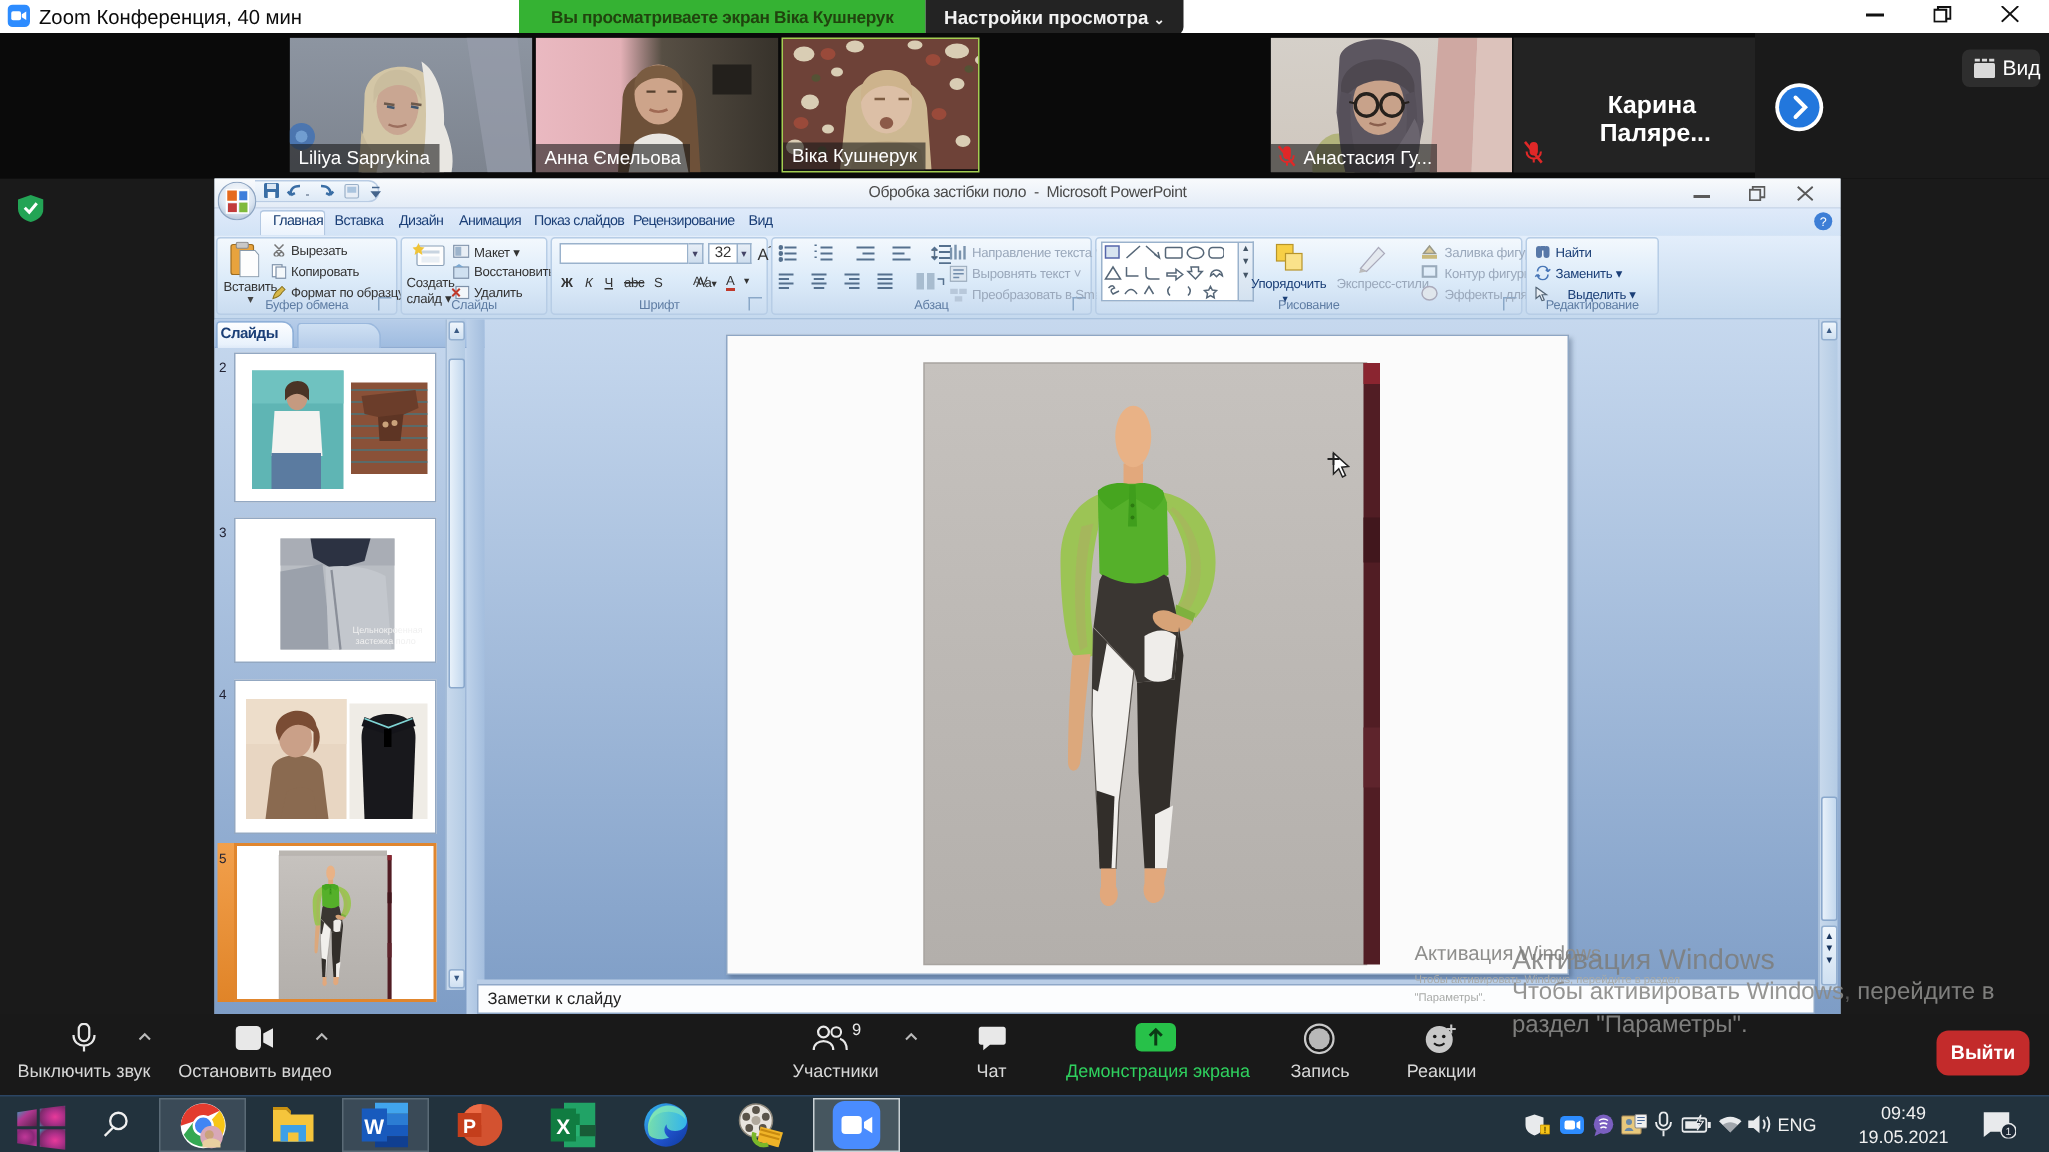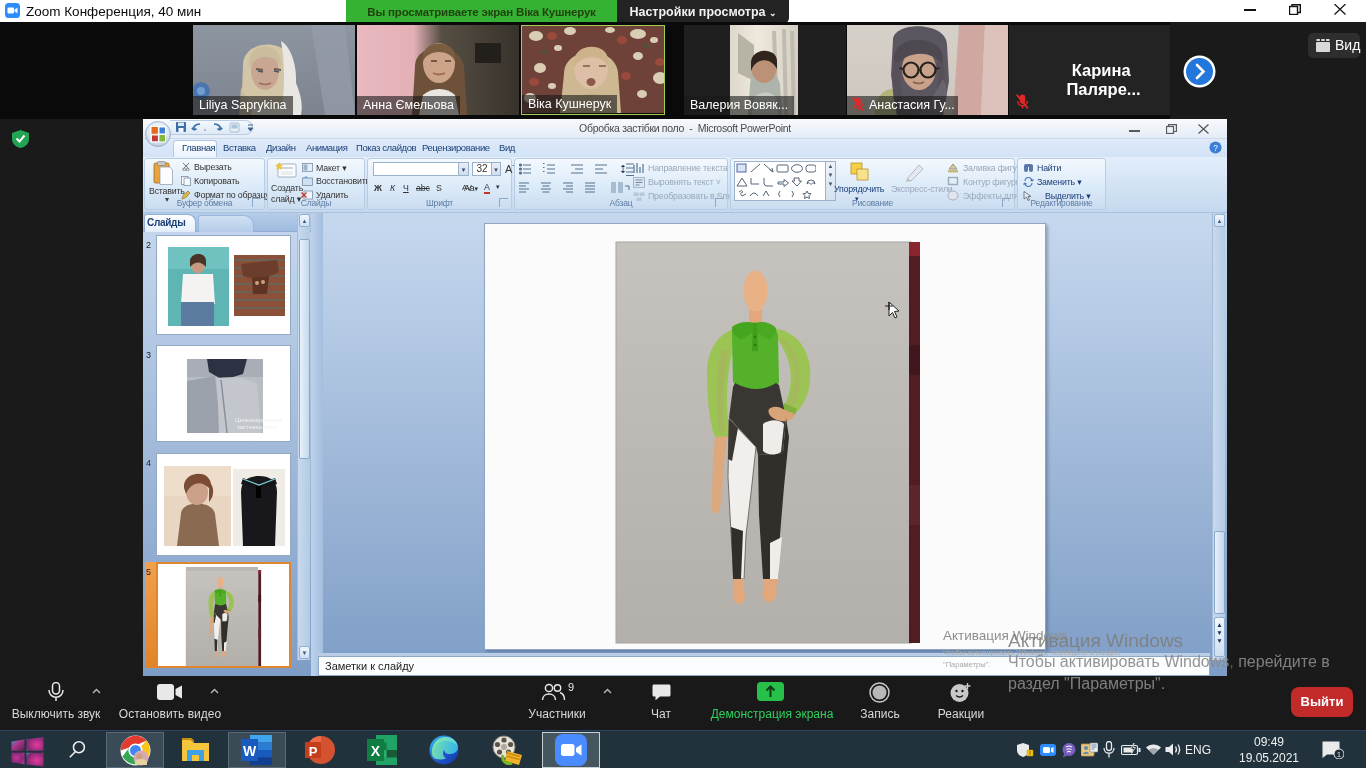--- a/index.html
+++ b/index.html
@@ -72,21 +72,21 @@
       <path d="M55 90 L58 42 C58 16 104 16 107 42 L110 90 Z" fill="#6e5139"></path>
       <ellipse cx="82" cy="38" rx="16" ry="20" fill="#cda48a"></ellipse>
       <path d="M66 32 C66 14 98 14 98 32 L98 36 C92 24 72 24 66 36 Z" fill="#7a5c41"></path>
       <path d="M74 36 l6 0 M88 36 l6 0" stroke="#55402f" stroke-width="1.5"></path>
       <path d="M76 48 q6 3 12 0" stroke="#a06a54" stroke-width="1.8" fill="none"></path>
       <path d="M62 90 L66 70 C75 62 90 62 98 70 L102 90 Z" fill="#e9e6e1"></path>
     </svg>
     <div class="abs" style="left:0px;bottom:0px;background:rgba(25,25,25,.6);color:#fff;font-size:12.5px;padding:2px 6px 3px 6px;">Анна Ємельова</div>
   </div>
 
-  <div class="abs" style="left:521px;top:3px;width:144px;height:90px;overflow:hidden;border:1.5px solid #a4ce52;">
+  <div class="abs" style="left:521px;top:3px;width:132px;height:90px;overflow:hidden;border:1.5px solid #a4ce52;">
     <svg width="159" height="87">
       <rect width="159" height="87" fill="#6e4238"></rect>
       <g fill="#d9cdb4">
         <ellipse cx="14" cy="10" rx="7" ry="5"></ellipse>
           <ellipse cx="48" cy="5" rx="6" ry="4"></ellipse>
         <ellipse cx="116" cy="8" rx="8" ry="5"></ellipse>
           <ellipse cx="149" cy="22" rx="6" ry="5"></ellipse>
         <ellipse cx="138" cy="52" rx="7" ry="6"></ellipse>
           <ellipse cx="150" cy="76" rx="7" ry="5"></ellipse>
         <ellipse cx="18" cy="42" rx="6" ry="5"></ellipse>
@@ -113,39 +113,20 @@
       </g>
       <path d="M38 87 L42 48 C42 20 92 18 96 46 L99 87 Z" fill="#cdb892"></path>
       <ellipse cx="69" cy="42" rx="17" ry="21" fill="#dcbfa6"></ellipse>
       <path d="M52 36 C52 16 86 16 86 34 L86 40 C80 28 58 28 52 42 Z" fill="#cdb38c"></path>
       <path d="M61 40 l7 0 M77 40 l7 0" stroke="#7d5c42" stroke-width="1.6"></path>
       <ellipse cx="69" cy="56" rx="4.5" ry="4" fill="#8c5a48"></ellipse>
       <path d="M45 87 L48 74 C60 66 80 66 92 74 L94 87 Z" fill="#c4ae88"></path>
     </svg><div class="abs" style="left:0px;bottom:0px;background:rgba(25,25,25,.6);color:#fff;font-size:12.5px;padding:2px 6px 3px 6px;">Віка Кушнерук</div>
   </div>
 
-  <div class="abs" style="left:684px;top:3px;width:162px;height:90px;overflow:hidden;background:#1f1f1f;">
-    <svg class="abs" style="left:46px;top:0" width="68" height="90">
-      <defs>
-        <linearGradient id="t4bg" x1="0" y1="0" x2="1" y2="0">
-          <stop offset="0" stop-color="#ded8cc"></stop>
-            <stop offset="0.4" stop-color="#efe9dd"></stop>
-            <stop offset="1" stop-color="#d4cec4"></stop>
-        </linearGradient>
-      </defs>
-      <rect width="68" height="90" fill="url(#t4bg)"></rect>
-      <path d="M8 8 L24 20 L24 56 L8 48 Z" fill="#b8b4a4"></path>
-      <path d="M44 6 l3 84 M54 4 l2 86 M62 6 l2 84" stroke="#c0bbae" stroke-width="4"></path>
-      <path d="M18 90 L20 60 C20 42 48 42 50 60 L52 90 Z" fill="#aeb4ac"></path>
-      <ellipse cx="34" cy="42" rx="13" ry="16" fill="#bb9178"></ellipse>
-      <path d="M21 38 C21 22 47 22 47 36 L47 44 C41 32 26 32 21 46 Z" fill="#31241c"></path>
-      <path d="M22 90 L24 72 C32 66 40 66 46 72 L48 90 Z" fill="#c7ccc2"></path>
-    </svg>
-    <div class="abs" style="left:0px;bottom:0px;background:rgba(25,25,25,.6);color:#fff;font-size:12.5px;padding:2px 6px 3px 6px;">Валерия Вовяк...</div>
-  </div>
 
   <div class="abs" style="left:847px;top:3px;width:161px;height:90px;overflow:hidden;">
     <svg width="161" height="90">
       <defs>
         <linearGradient id="t5bg" x1="0" y1="0" x2="0" y2="1">
           <stop offset="0" stop-color="#d5d0c9"></stop>
             <stop offset="1" stop-color="#cfc7be"></stop>
         </linearGradient>
       </defs>
       <rect width="161" height="90" fill="url(#t5bg)"></rect>

